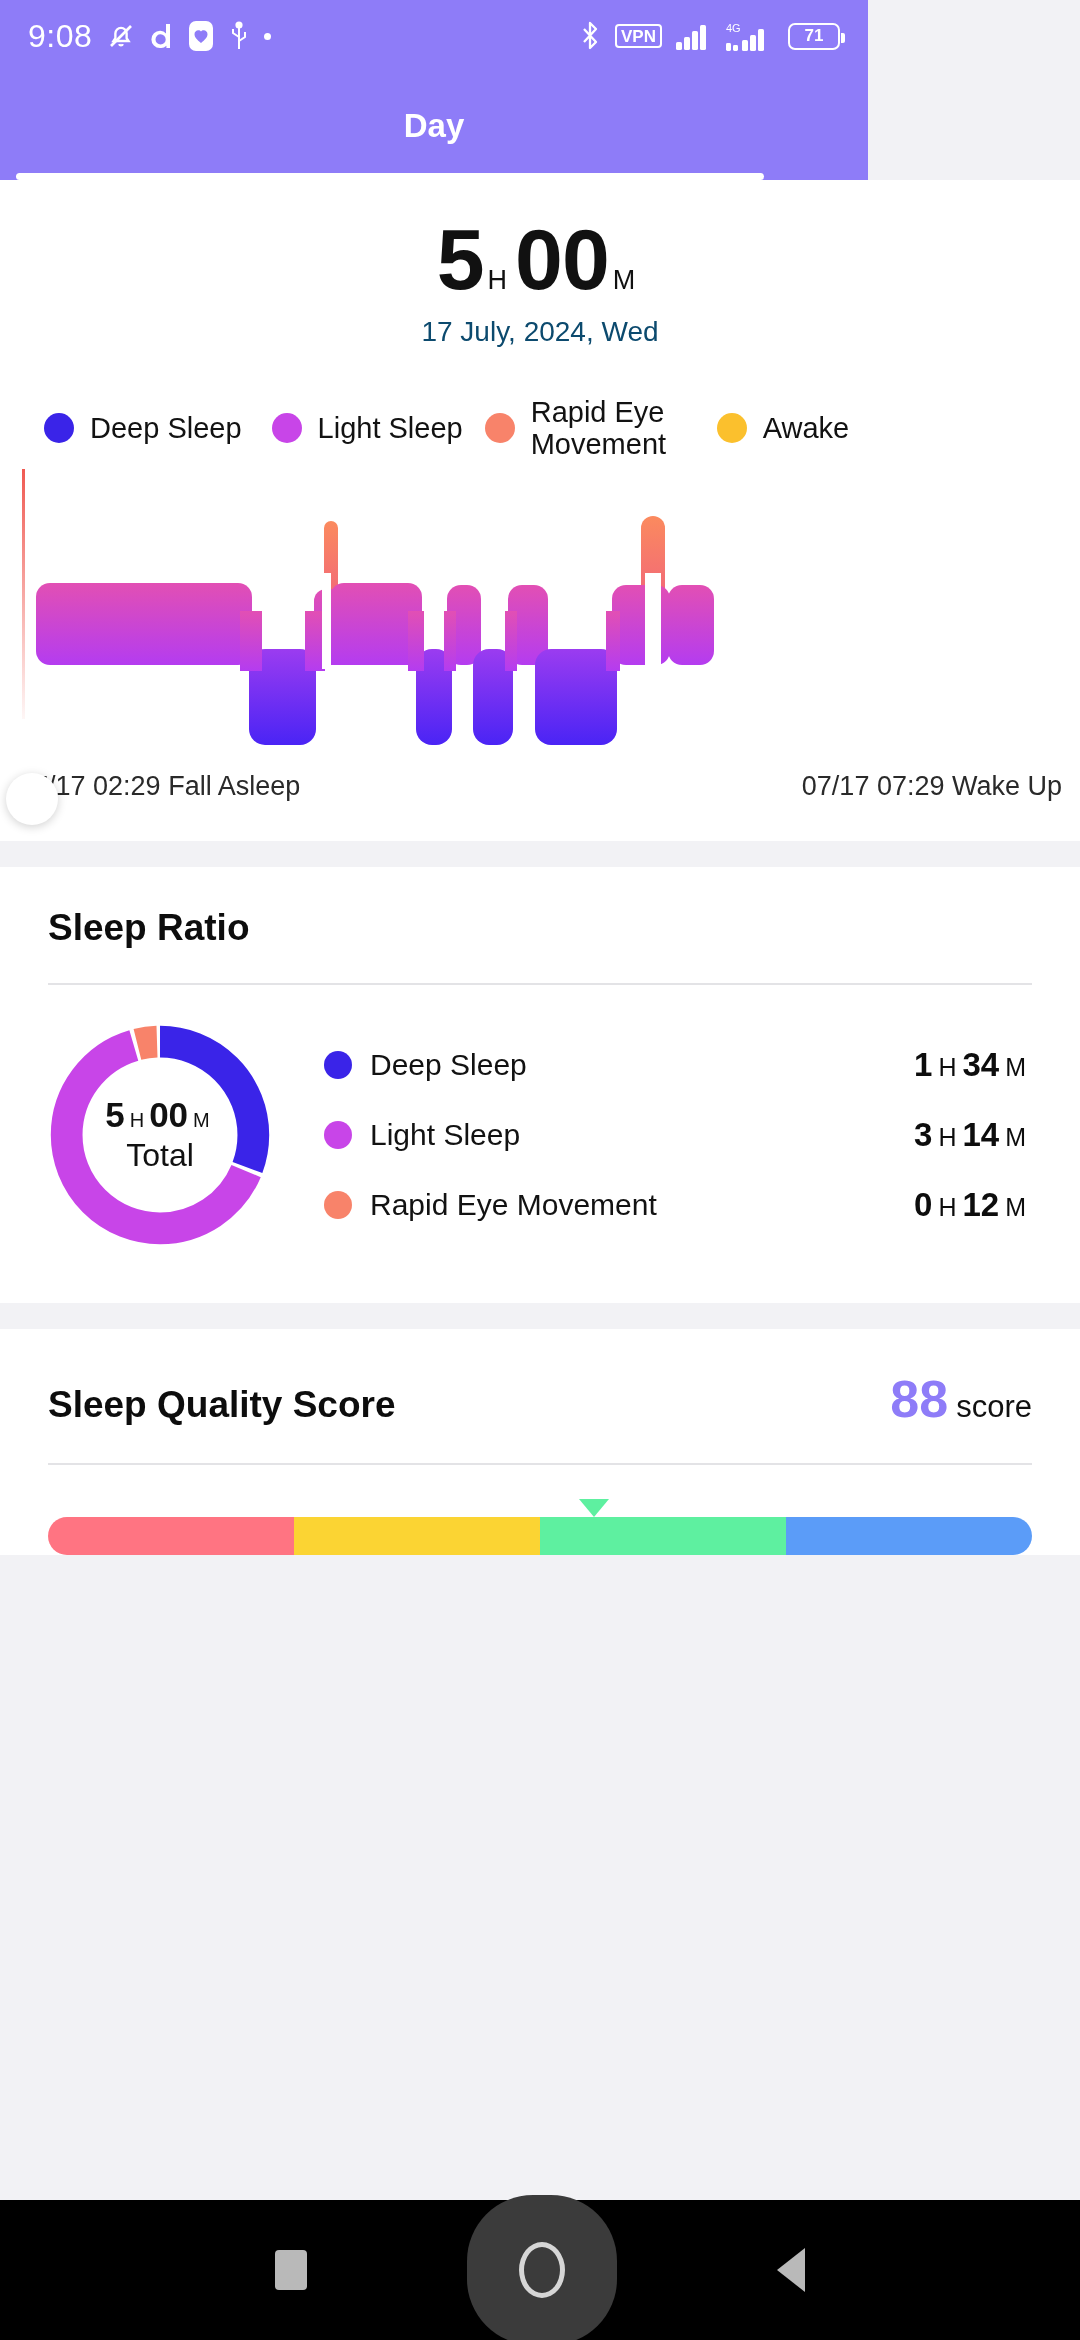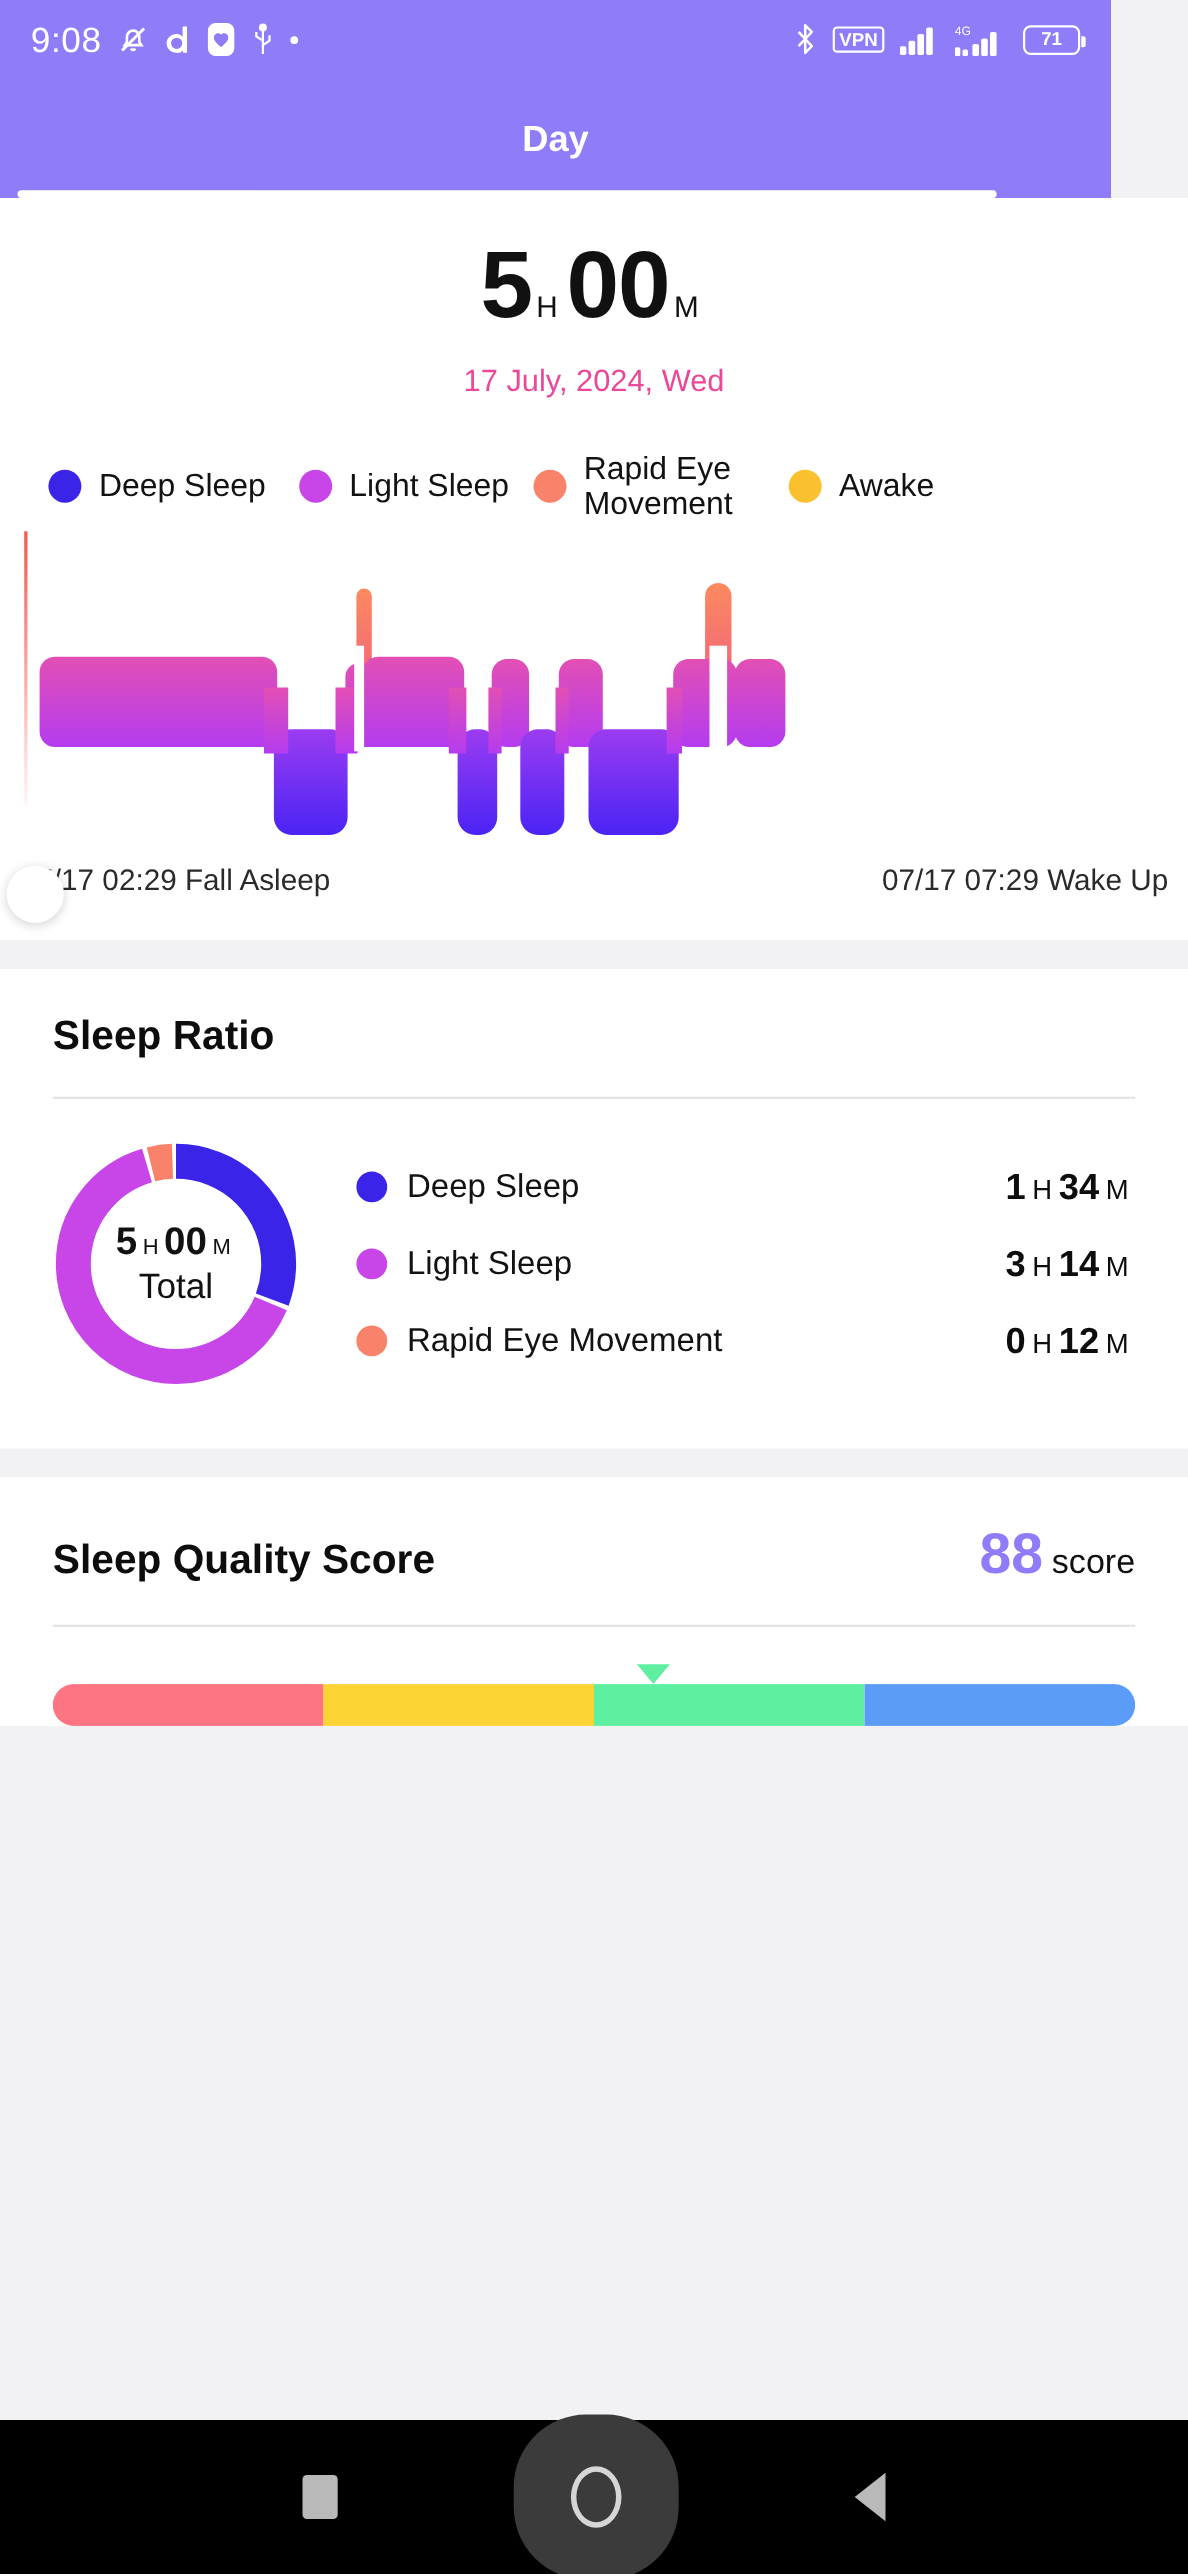--- a/index.html
+++ b/index.html
@@ -5,21 +5,21 @@
   * { box-sizing: border-box; margin: 0; padding: 0; }
   html, body {
     width: 1080px; height: 2340px;
     font-family: "Liberation Sans", sans-serif;
     background: #ffffff;
     overflow: hidden;
   }
   .screen { position: relative; width: 1080px; height: 2340px; background: #f2f2f5; }
 
   
-  .header { background: #8e7cf8; width: 1010px; padding-top: 0; }
+  .header { background: #8e7cf8; width: 868px; padding-top: 0; }
 
   .statusbar {
     height: 72px; display: flex; align-items: center;
     padding: 0 28px; color: #ffffff;
   }
   .sb-left { display: flex; align-items: center; gap: 14px; }
   .sb-time { font-size: 32px; font-weight: 500; letter-spacing: .5px; }
   .sb-right { margin-left: auto; display: flex; align-items: center; gap: 14px; }
   .sb-icon { display: inline-flex; align-items: center; justify-content: center; }
   .vpn-box {
@@ -67,21 +67,21 @@
   }
 
   
   .card { background: #ffffff; }
   .card-gap { height: 26px; background: #f2f2f5; }
 
   .summary { padding-top: 36px; text-align: center; }
   .dur { display: flex; align-items: baseline; justify-content: center; color: #111; }
   .dur .num { font-size: 86px; font-weight: 700; line-height: 1; letter-spacing: -1px; }
   .dur .unit { font-size: 27px; font-weight: 400; margin: 0 8px 0 4px; }
-  .datetxt { font-size: 28px; color: #ec4899; margin-top: 28px; }
+  .datetxt { font-size: 28px; color: #0c4a6e; margin-top: 14px; }
 
   
   .legend {
     display: flex; align-items: center; margin: 48px 0 0 0; padding: 0 30px;
   }
   .lg { display: flex; align-items: center; }
   .lg .bullet { width: 30px; height: 30px; border-radius: 50%; flex: none; }
   .lg .lbl { font-size: 29px; color: #121212; margin-left: 16px; line-height: 1.12; }
 
   

